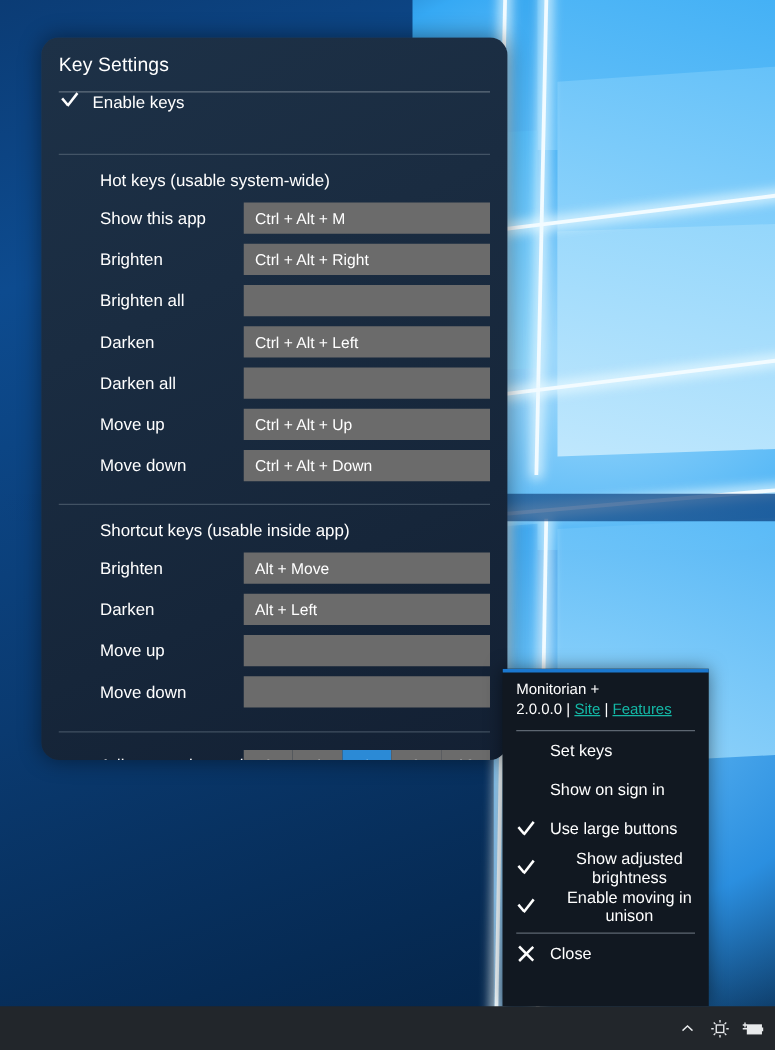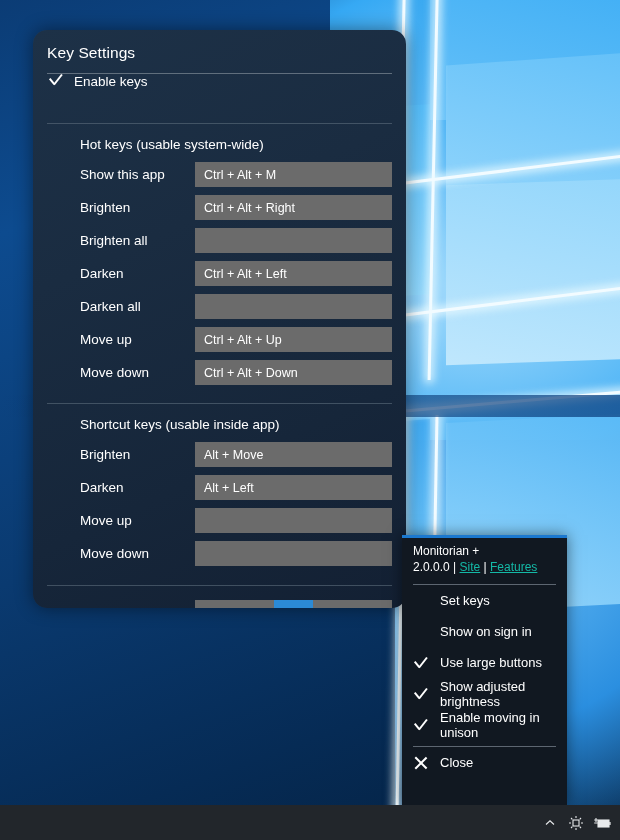--- a/index.html
+++ b/index.html
@@ -216,20 +216,21 @@
   }
   #ctx-rule {
     height: 1px; background: #707b86; margin: 9px 11px 0 11px; opacity: .8;
   }
   .ctx-item {
     display: flex; align-items: center;
     height: 31px;
     padding-left: 11px;
     font-size: 13px;
     cursor: default;
+    text-align: center;
   }
   .ctx-item .ci-ico {
     width: 27px; flex: none; display: flex; align-items: center;
   }
   .ctx-item .ci-lbl { color: #ffffff; }
   #ctx-rule2 {
     height: 1px; background: #707b86; margin: 6px 11px 0 11px; opacity: .8;
   }
   .x-glyph { width: 15px; height: 15px; position: relative; }
   .x-glyph:before, .x-glyph:after {

